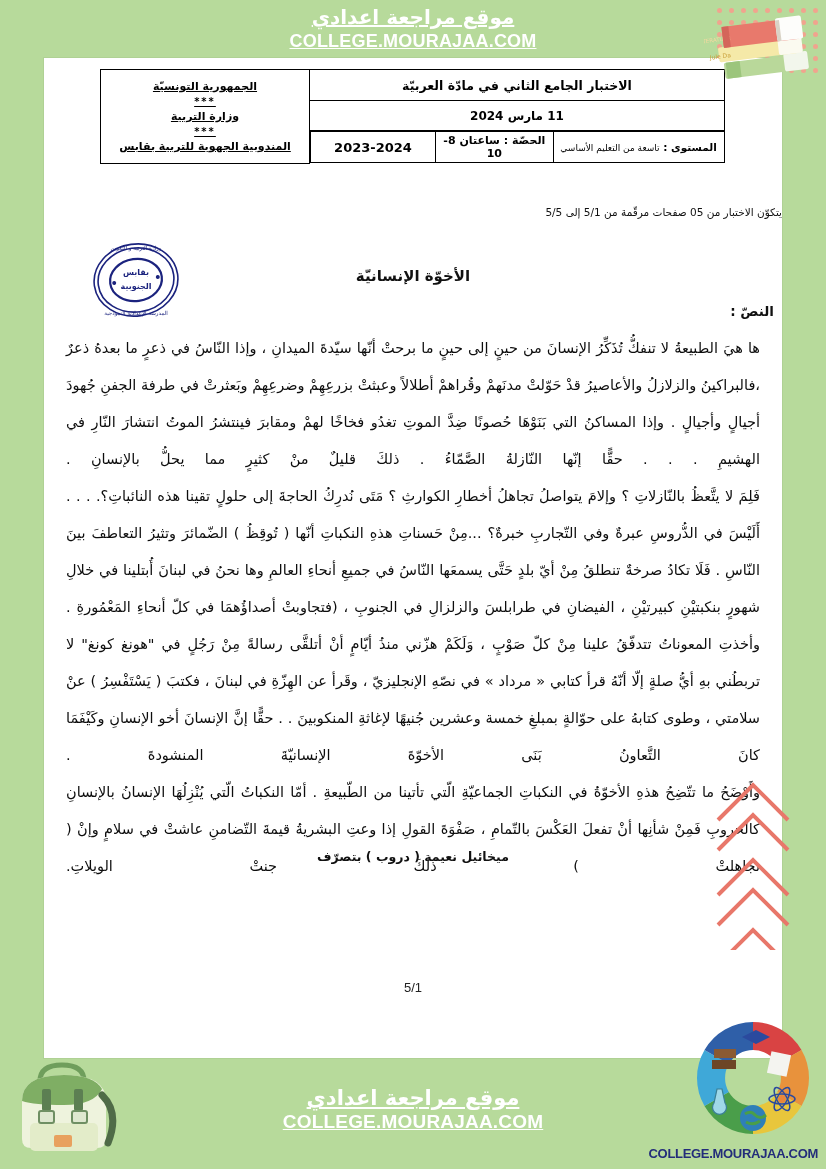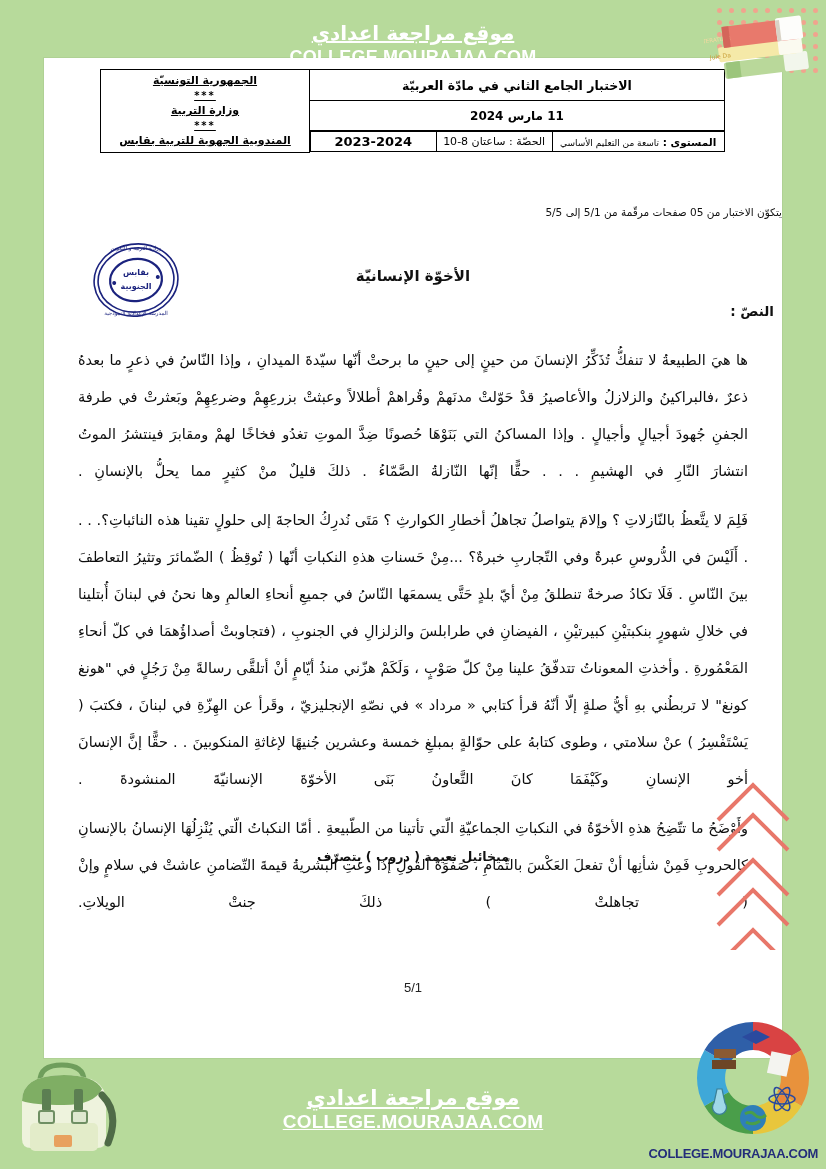--- a/index.html
+++ b/index.html
@@ -66,21 +66,21 @@
     text-align: center;
     color: #ffffff;
     z-index: 5;
   }
   .banner-ar {
     font-family: "DejaVu Sans", sans-serif;
     font-size: 20px;
     font-weight: bold;
     text-decoration: underline;
     line-height: 26px;
-    padding-top: 20px;
+    padding-top: 4px;
     color: #ffffff;
     direction: rtl;
   }
   .banner-en {
     font-family: "Liberation Sans", sans-serif;
     font-size: 18px;
     font-weight: bold;
     letter-spacing: 0.2px;
     text-decoration: underline;
     line-height: 22px;
@@ -150,21 +150,21 @@
     font-family: "Liberation Sans", sans-serif;
   }
   .cell-level {
     font-size: 10.5px;
     font-weight: bold;
     width: 215px;
   }
   .cell-level .lvl-small { font-size: 9px; font-weight: normal; }
   .cell-session {
     font-size: 11px;
-    font-weight: normal;
+    font-weight: bold;
     width: 140px;
   }
   .cell-year {
     font-size: 13px;
     font-weight: bold;
     width: 150px;
     font-family: "Liberation Sans", sans-serif;
   }
 
   .pages-note {
@@ -214,21 +214,21 @@
     right: 22px;
     left: 22px;
     direction: rtl;
     text-align: justify;
     text-align-last: justify;
     font-size: 14.5px;
     line-height: 37px;
     color: #0d0d0d;
     font-family: "DejaVu Sans", sans-serif;
   }
-  .body-text p { margin: 12px; }
+  .body-text p { margin: 0; }
 
   .author-line {
     position: absolute;
     top: 791px;
     left: 0; right: 0;
     text-align: center;
     font-size: 12.5px;
     font-weight: bold;
     color: #111;
     direction: rtl;

